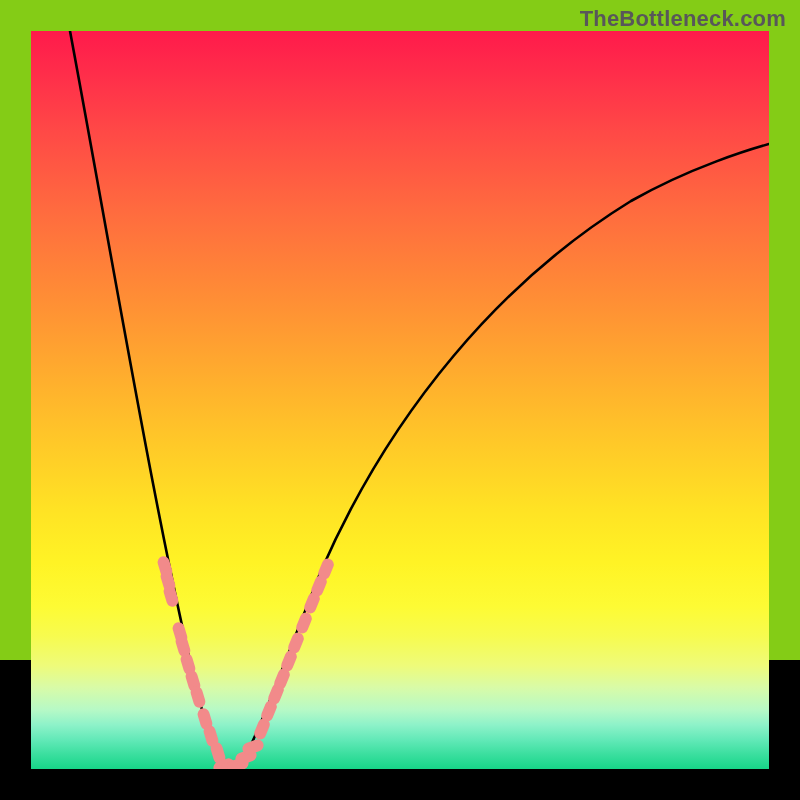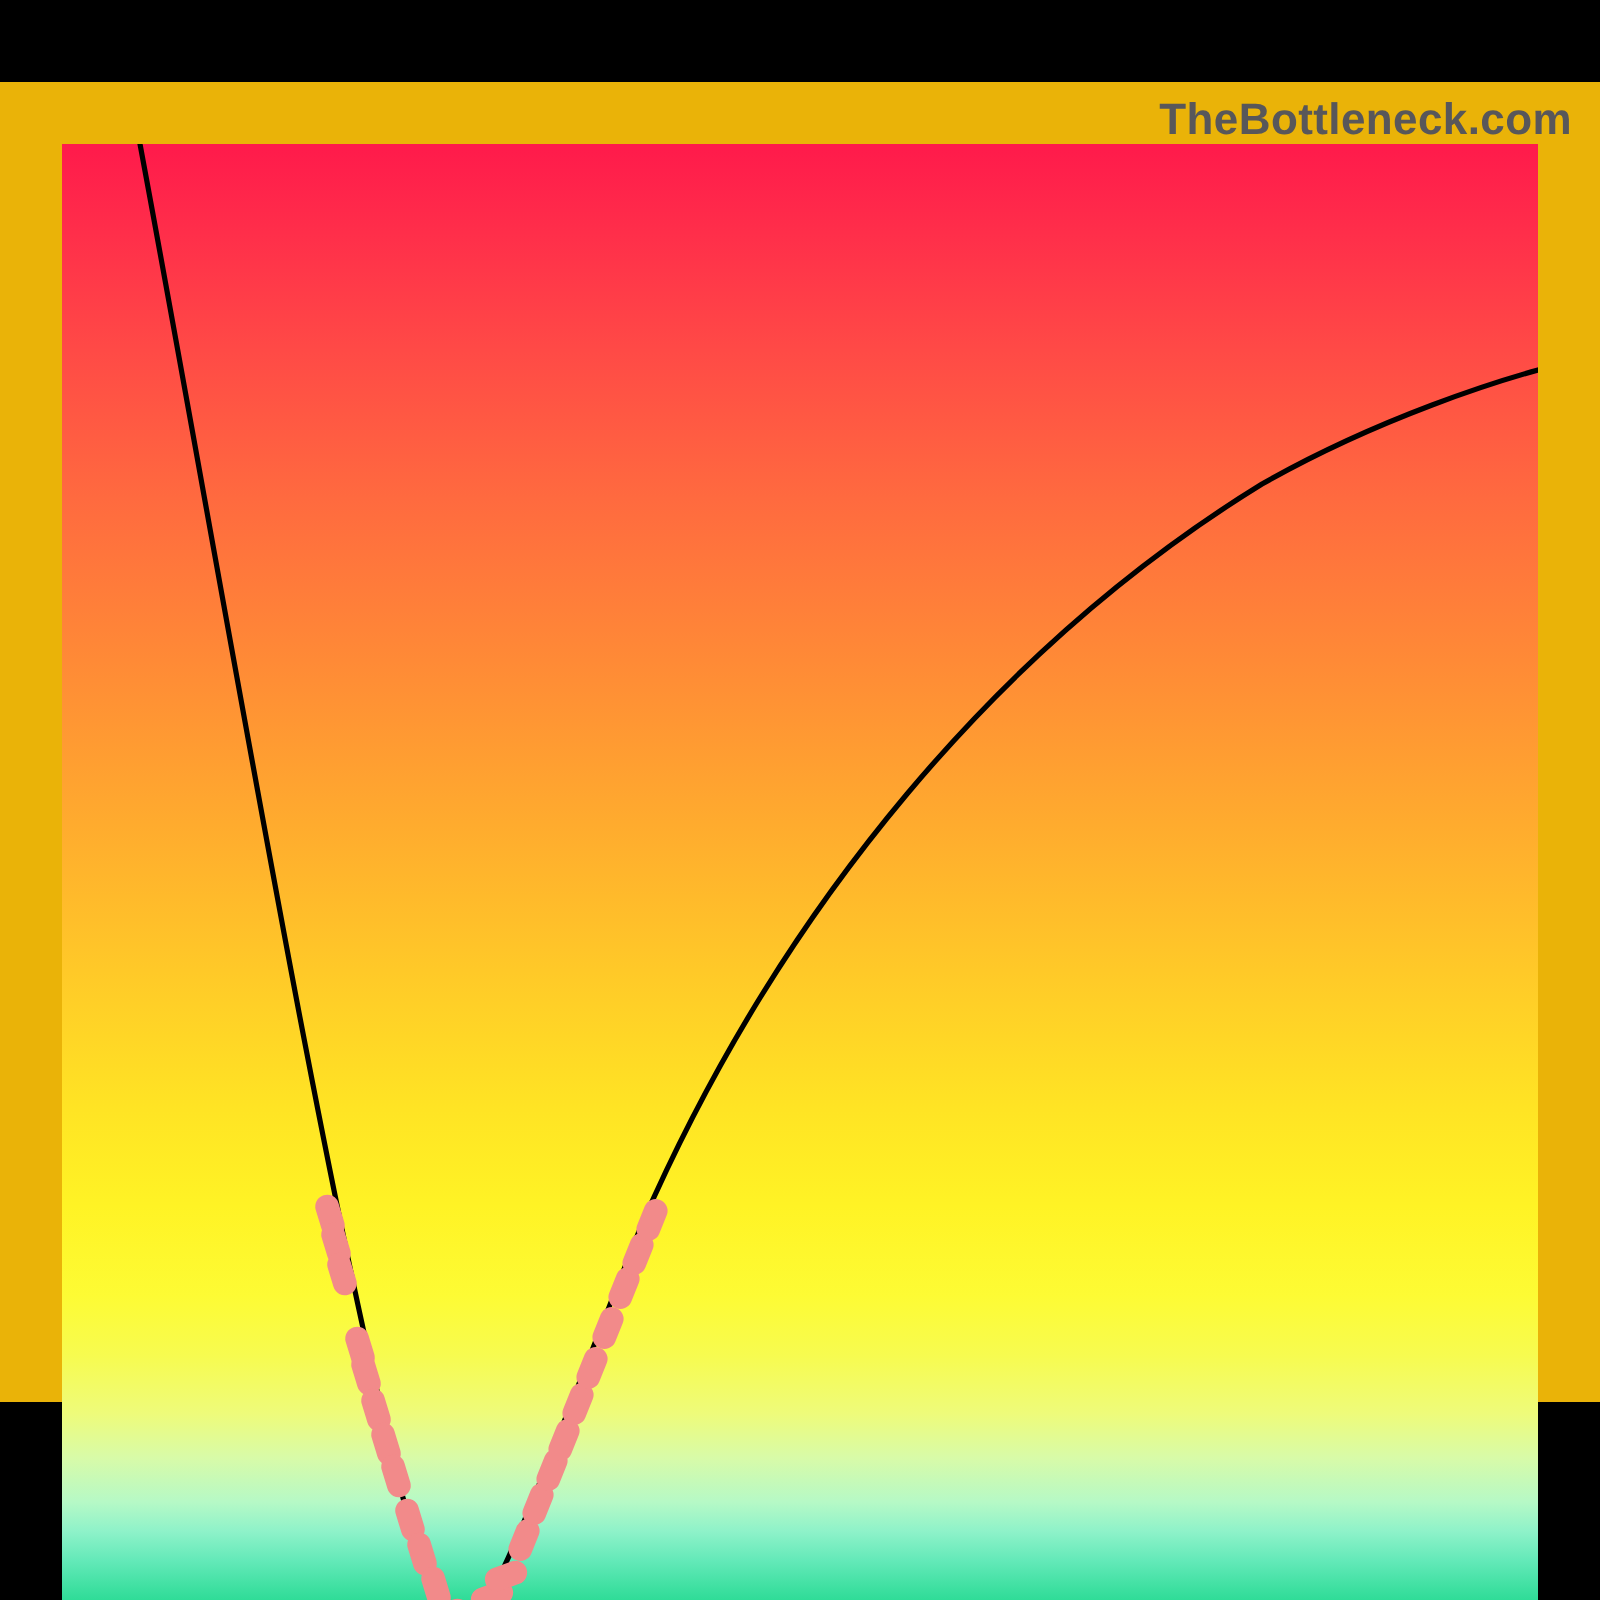--- a/index.html
+++ b/index.html
@@ -9,22 +9,21 @@
     height: 800px;
     background: #000000;
     overflow: hidden;
   }
   .frame {
     position: absolute;
     top: 0;
     left: 0;
     width: 800px;
     height: 660px;
-    background: #eab308;
-    margin-top: 41px;
+    background: #84cc16;
   }
   .plot-area {
     position: absolute;
     top: 31px;
     left: 31px;
     width: 738px;
     height: 738px;
     overflow: hidden;
   }
   .gradient {

